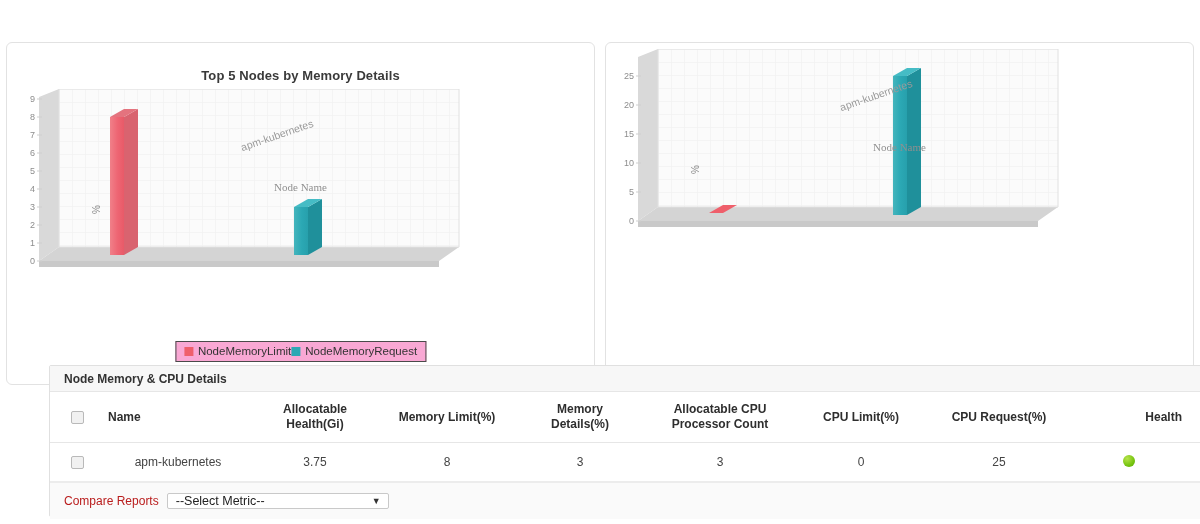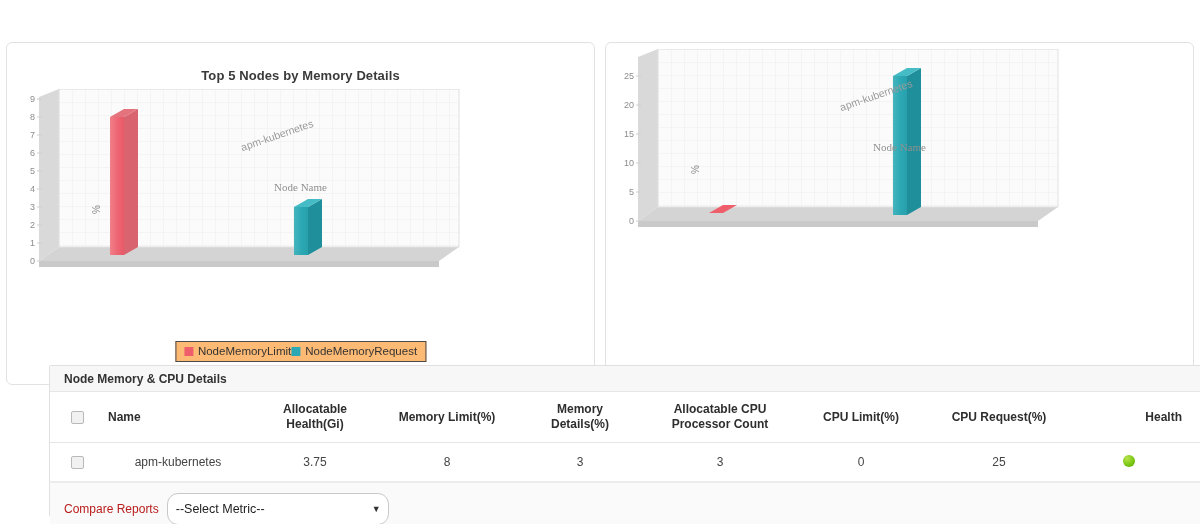--- a/index.html
+++ b/index.html
@@ -51,21 +51,21 @@
   .axis-title-x {
     position: absolute;
     width: 100%; text-align: center;
     font-size: 11px; color: #8f8f8f; font-family: Liberation Serif, serif;
   }
   .legend {
     position: absolute;
     left: 50%; transform: translateX(-50%);
     bottom: 22px;
     border: 1px solid #4a4a4a;
-    background: #fdba74;
+    background: #f9a8d4;
     padding: 3px 8px 4px 8px;
     display: flex; align-items: center; 
     font-size: 11.5px; color: #333;
     white-space: nowrap;
   }
   .legend-item { display: flex; align-items: center; gap: 5px; }
   .legend-swatch { width: 9px; height: 9px; display: inline-block; }
 
   
   .panel {
@@ -144,23 +144,23 @@
 
   .footer-bar {
     display: flex; align-items: center;
     gap: 8px;
     padding: 10px 0 10px 14px;
     background: #fafafa;
     border-top: 1px solid #ececec;
   }
   .footer-label { font-size: 12px; color: #b91c1c; }
   .select-box {
-    width: 222px; height: 32px;
+    width: 222px; height: 16px;
     border: 1px solid #c9c9c9;
-    border-radius: 11px;
+    border-radius: 2px;
     background: #fff;
     display: flex; align-items: center;
     justify-content: space-between;
     padding: 0 7px 0 8px;
     font-size: 12.5px; color: #222;
   }
   .caret { font-size: 9px; color: #333; }
 </style>
 </head>
 <body>

